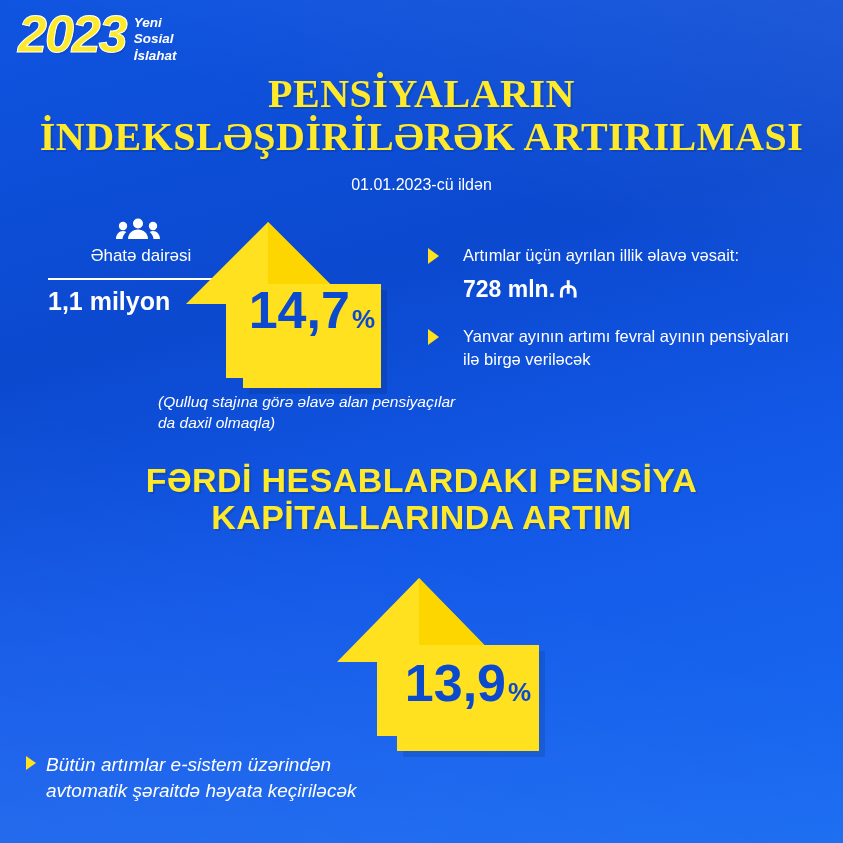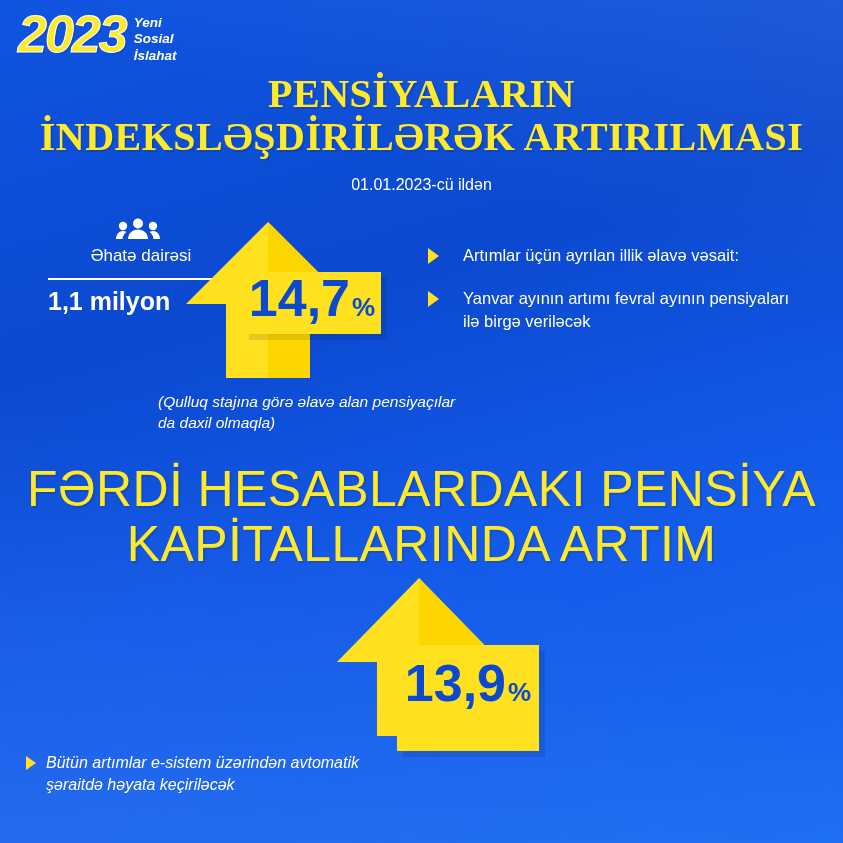--- a/index.html
+++ b/index.html
@@ -152,24 +152,25 @@
     align-items: baseline;
     justify-content: center;
     box-shadow: 6px 6px 0 rgba(0,0,0,0.10);
     z-index: 4;
   }
   .chip .num { line-height: 1; }
   .chip .pct { font-weight: 800; }
 
   #chip-147 {
     left: 243px;
-    top: 272px;
+    top: 284px;
     width: 126px;
-    height: 62px;
+    height: 104px;
     padding: 0 6px;
+    justify-content: flex-end;
   }
   #chip-147 .num { font-size: 52px; }
   #chip-147 .pct { font-size: 26px; margin-left: 2px; }
 
   #chip-139 {
     left: 397px;
     top: 645px;
     width: 130px;
     height: 82px;
     padding: 12px 6px;
@@ -234,22 +235,22 @@
   .headline2 {
     position: absolute;
     top: 462px;
     left: 0;
     width: 843px;
     text-align: center;
   }
   .headline2 .l1,
   .headline2 .l2 {
     color: #ffe92b;
-    font-weight: 400;
-    font-size: 50px;
+    font-weight: 700;
+    font-size: 34px;
     line-height: 1.1;
     letter-spacing: 0.4px;
     text-shadow: 2px 2px 0 rgba(0,0,0,0.10);
   }
 
   
   .footnote {
     position: absolute;
     left: 26px;
     top: 752px;
@@ -261,21 +262,21 @@
     flex: 0 0 auto;
     margin-top: 4px;
     margin-right: 10px;
     width: 0;
     height: 0;
     border-top: 7px solid transparent;
     border-bottom: 7px solid transparent;
     border-left: 10px solid #ffe11f;
   }
   .footnote .txt {
-    font-size: 16px;
+    font-size: 19px;
     font-style: italic;
     line-height: 1.38;
     color: #ffffff;
   }
 </style>
 </head>
 <body>
 
 <div class="poster">
   <div class="layer">
@@ -328,20 +329,23 @@
       <span class="pct">%</span>
     </div>
 
     <div class="note">(Qulluq stajına görə əlavə alan pensiyaçılar da daxil olmaqla)</div>
 
     <div class="bullets">
       <div class="bullet">
         <div class="tri"></div>
         <div class="txt">
           <span>Artımlar üçün ayrılan illik əlavə vəsait:</span>
+          <span class="amount">
+            <span>728 mln.</span><span class="manat">₼</span>
+          </span>
         </div>
       </div>
       <div class="bullet">
         <div class="tri"></div>
         <div class="txt">Yanvar ayının artımı fevral ayının pensiyaları ilə birgə veriləcək</div>
       </div>
     </div>
 
     <div class="headline2">
       <div class="l1">FƏRDİ HESABLARDAKI PENSİYA</div>

